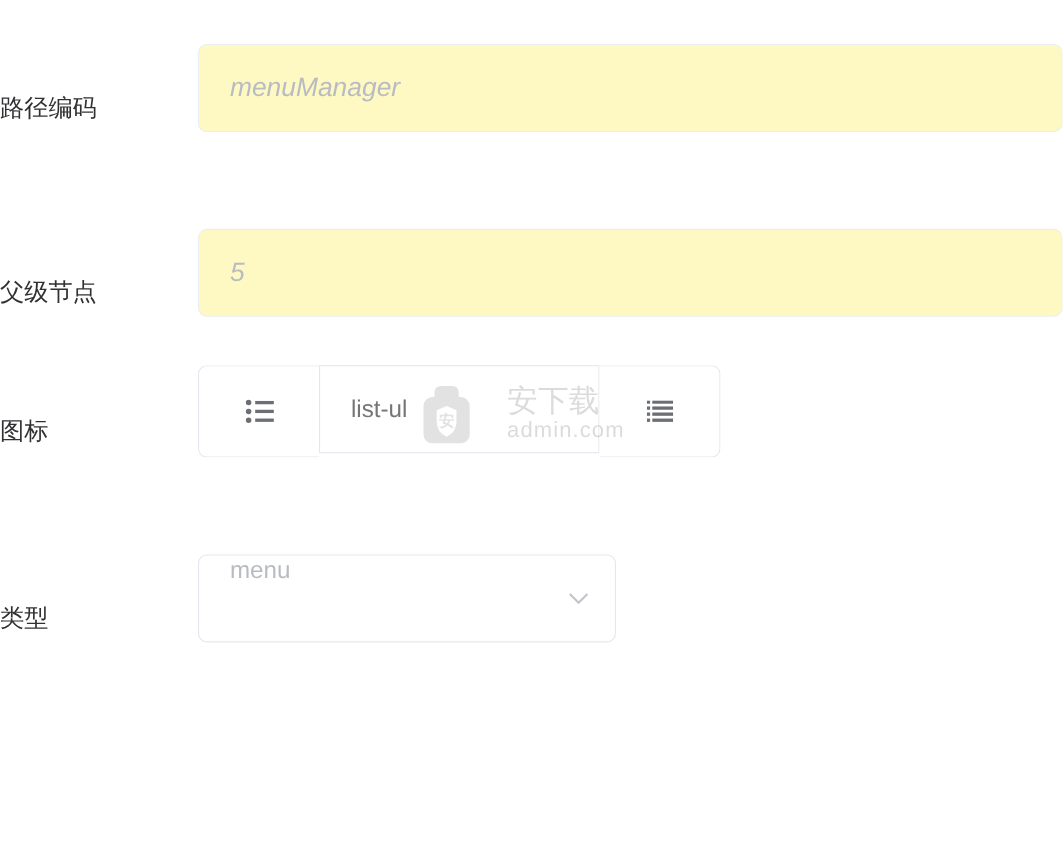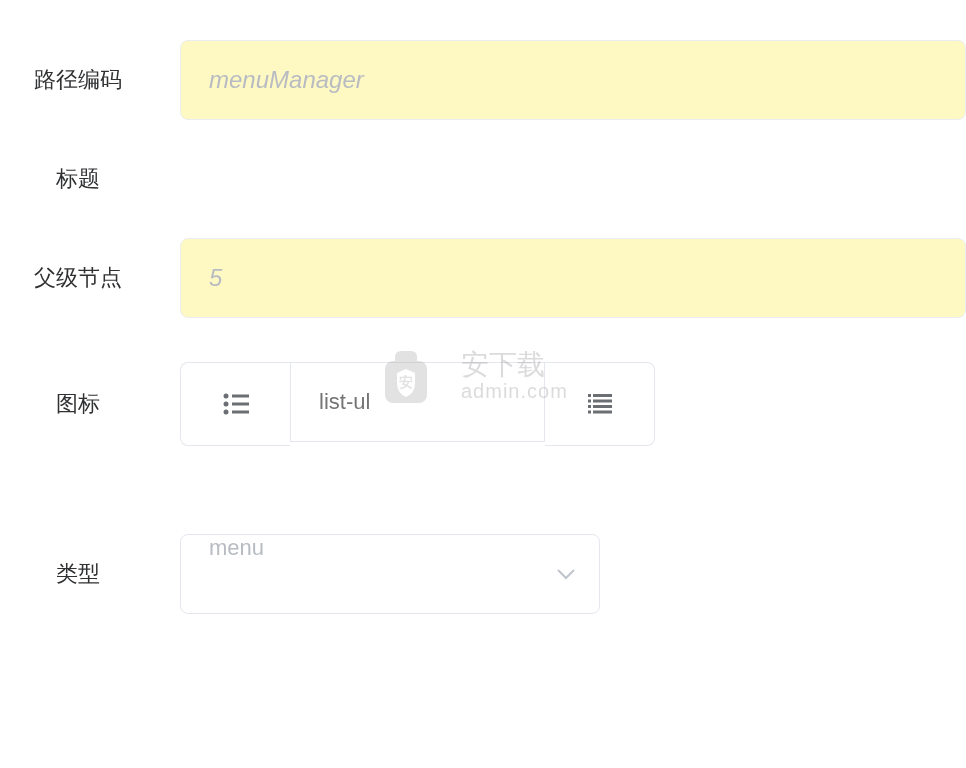--- a/index.html
+++ b/index.html
@@ -18,25 +18,26 @@
     .form-container {
       padding: 40px 0 0 0;
     }
     .form-row {
       display: flex;
       align-items: center;
       margin-bottom: 44px;
     }
     .form-label {
       width: 180px;
-      text-align: center;
+      text-align: left;
       font-size: 22px;
       color: #303133;
       padding-right: 24px;
       flex-shrink: 0;
+      margin-top: 36px;
     }
     .form-input {
       flex: 1;
       height: 80px;
       border: 1px solid #ebeef0;
       border-radius: 8px;
       background: #fef9c3;
       font-size: 24px;
       color: #303133;
       padding: 0 28px;
@@ -76,21 +77,21 @@
       display: flex;
       align-items: center;
       justify-content: center;
       background: #ffffff;
       border: 1px solid #e4e7ed;
       border-radius: 0 8px 8px 0;
       border-left: none;
     }
     .select-wrapper {
       position: relative;
-      width: 420px;
+      width: 380px;
     }
     .form-select {
       width: 100%;
       height: 80px;
       border: 1px solid #e4e7ed;
       border-radius: 8px;
       background: #ffffff;
       font-size: 22px;
       color: #303133;
       padding: 0 50px 0 28px;
@@ -143,21 +144,20 @@
 <body>
 
 <div class="form-container">
 
   <div class="form-row">
     <label class="form-label">路径编码</label>
     <input type="text" class="form-input" placeholder="menuManager" style="">
   </div>
 
   <div class="form-row">
-    <label class="form-label">标题</label>
   </div>
 
   <div class="form-row">
     <label class="form-label">父级节点</label>
     <input type="text" class="form-input" placeholder="5" style="">
   </div>
 
   <div class="form-row">
     <label class="form-label">图标</label>
     <div class="icon-group">

